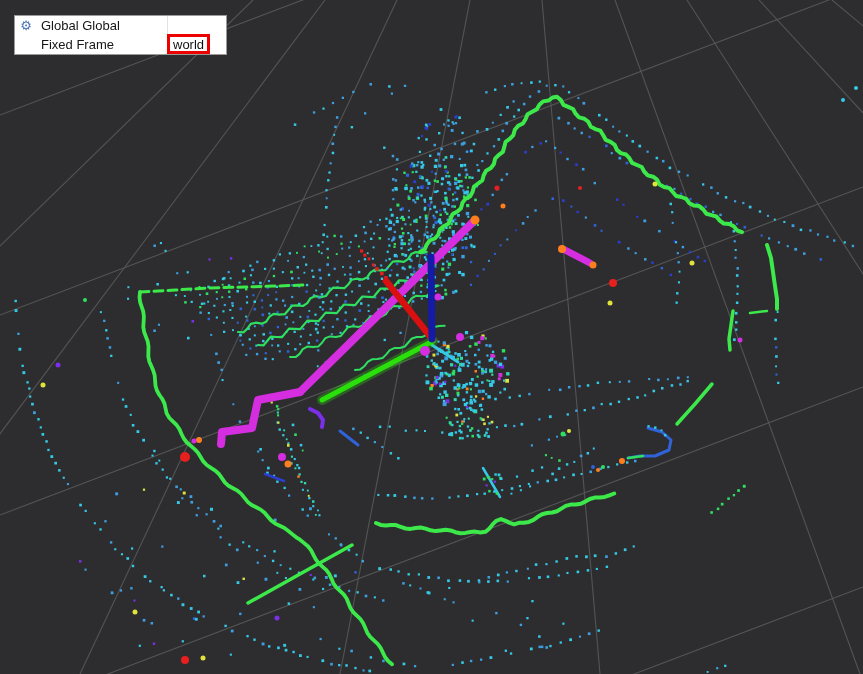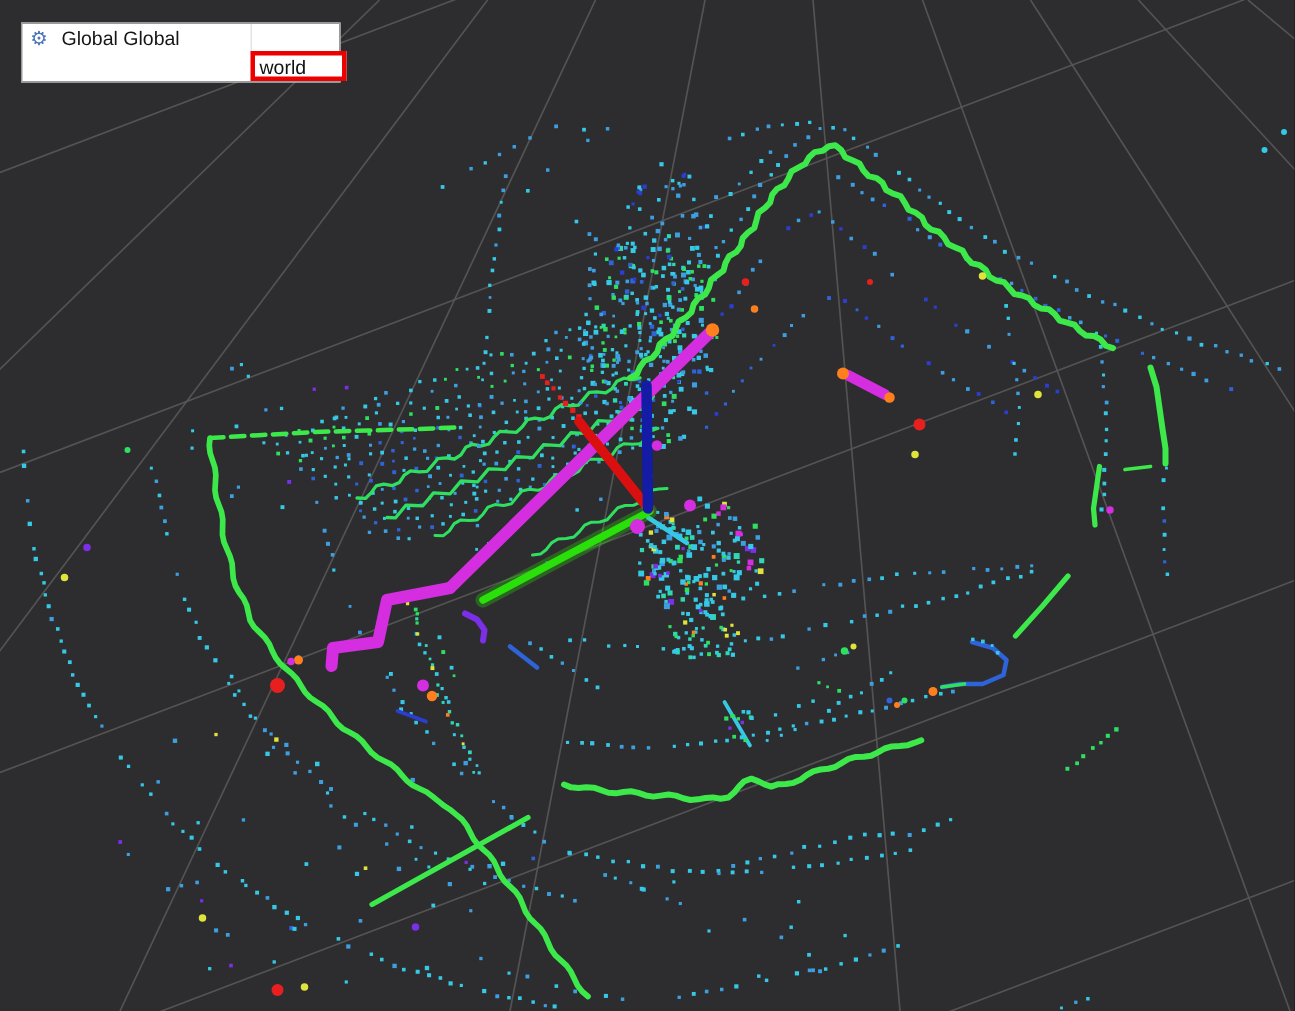--- a/index.html
+++ b/index.html
@@ -8,21 +8,21 @@
   #viewport{position:absolute;left:0;top:0;}
   
   #panel{position:absolute;left:14px;top:15px;width:213px;height:40px;background:#ffffff;
          border:1px solid #9a9a9a;box-sizing:border-box;color:#161616;font-size:13px;}
   .prow{position:absolute;left:0;height:19px;display:flex;align-items:center;width:100%;}
   .prow1{top:0;}
   .prow2{top:19px;}
   .gear{width:22px;text-align:center;font-size:13px;line-height:13px;color:#4d76b8;}
   .plabel{padding-left:4px;white-space:nowrap;}
   .vdiv{position:absolute;left:152px;top:0;width:1px;height:100%;background:#e3e3e3;}
-  #worldbox{position:absolute;left:152px;top:18px;width:64px;height:20px;background:#fff;
+  #worldbox{position:absolute;left:152px;top:18px;width:43px;height:20px;background:#fff;
             border:3px solid #ec0000;box-sizing:border-box;display:flex;align-items:center;}
   #worldbox span{padding-left:3px;font-size:13px;color:#111;}
 </style>
 </head>
 <body>
 
 <div id="stage">
   <svg id="viewport" width="863" height="674">
       <rect x="0" y="0" width="863" height="674" fill="#2d2d2f"></rect>
       <line x1="0" y1="115" x2="863" y2="-213" stroke="#585858" stroke-width="1.1" opacity="0.9"></line>
@@ -1600,17 +1600,21 @@
       <circle cx="598" cy="470" r="2" fill="#ff7f1f"></circle>
       <circle cx="603" cy="467" r="2" fill="#2fe060"></circle>
     </svg>
 
   <div id="panel">
     <div class="prow prow1">
       <span class="gear">⚙</span>
       <span class="plabel">Global Global</span>
     </div>
     <div class="vdiv"></div>
+    <div class="prow prow2">
+      <span class="gear"></span>
+      <span class="plabel">Fixed Frame</span>
+    </div>
     <div id="worldbox">
       <span>world</span>
     </div>
   </div>
 </div>
 
 </body></html>

